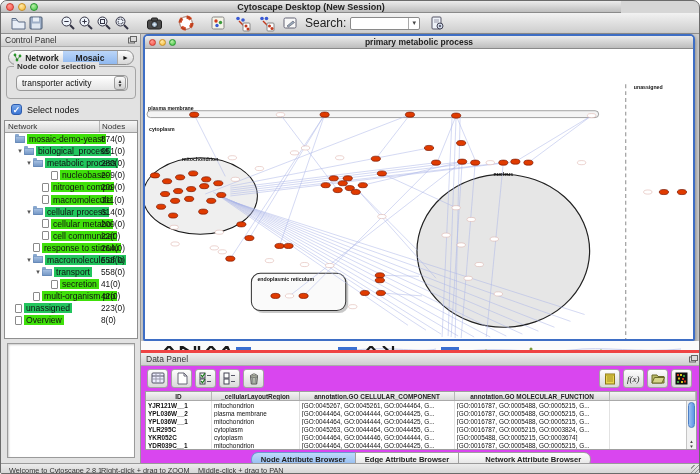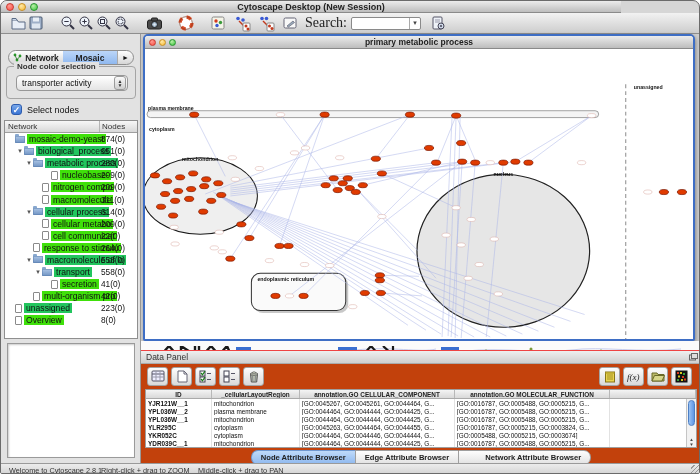--- a/index.html
+++ b/index.html
@@ -16,21 +16,21 @@
   .l-yel{background:radial-gradient(circle at 35% 30%,#ffe9a8,#f7b932);border:0.5px solid #c98f24;}
   .l-grn{background:radial-gradient(circle at 35% 30%,#b9f0a8,#37c43a);border:0.5px solid #2a9431;}
   .titletext{position:absolute;left:0;right:0;top:1px;text-align:center;font-size:9px;font-weight:bold;color:#222;}
 
   
   .toolbar{position:absolute;left:0;top:12px;width:700px;height:21px;
     background:linear-gradient(#f2f2f2,#cdcdcd);border-bottom:1px solid #8e8e8e;
     display:flex;align-items:center;}
   .tbtn{width:18px;height:18px;display:flex;align-items:center;justify-content:center;flex:none;}
   .gap8{width:8px;flex:none}.gap14{width:14px;flex:none}.gap6{width:6px;flex:none}
-  .searchlbl{font-size:14px;color:#222;margin:0 4px 0 6px;font-family:Liberation Serif, serif;}
+  .searchlbl{font-size:12px;color:#222;margin:0 4px 0 6px;}
   .searchbox{width:70px;height:13px;border:1px solid #8a8a8a;background:#fff;border-radius:2px;display:flex;align-items:center;}
   .searchbox input{border:0;outline:0;flex:1;min-width:0;height:11px;font-size:8px;padding:0 2px;background:transparent;}
   .searchdrop{width:11px;height:100%;border-left:1px solid #aaa;font-size:7px;color:#444;display:flex;align-items:center;justify-content:center;}
 
   
   .cpanel{position:absolute;left:0;top:33px;width:140px;height:429px;background:#e2e2e2;border-right:1px solid #9a9a9a;}
   .cp-head{position:absolute;left:0;top:0;width:100%;height:13px;background:linear-gradient(#efefef,#cfcfcf);
     border-bottom:1px solid #aaa;font-size:8.5px;color:#333;padding:1px 4px;}
   .floatico{position:absolute;right:3px;top:2px;width:9px;height:8px;}
   .cp-tabs{position:absolute;left:7px;top:16px;width:126px;height:15px;border:1px solid #8f8f8f;border-radius:9px;
@@ -76,21 +76,21 @@
   .netwin{position:absolute;left:2px;top:0;width:552px;height:307px;border:2px solid #3e6ec5;border-radius:5px 5px 2px 2px;
     background:#fff;box-shadow:1px 2px 4px rgba(0,0,0,.35);}
   .nw-title{height:13px;background:linear-gradient(#ececec,#bdbdbd);border-bottom:1px solid #8a8a8a;position:relative;border-radius:3px 3px 0 0;}
   .nw-lights{position:absolute;left:4px;top:3px;display:flex;gap:3px;}
   .nw-lights .light{width:7px;height:7px;}
   .nw-titletext{position:absolute;left:0;right:0;top:1px;text-align:center;font-size:8.5px;font-weight:bold;color:#222;}
   .nw-canvas{position:absolute;left:0;top:13px;right:0;bottom:0;background:#fff;overflow:hidden;}
   .nw-canvas svg{display:block;width:100%;height:100%;}
 
   
-  .dpanel{position:absolute;left:0;top:316px;width:560px;height:113px;background:#c2410c;border-top:1px solid #ef4444;}
+  .dpanel{position:absolute;left:0;top:316px;width:560px;height:113px;background:#d946ef;border-top:3px solid #ef4444;}
   .dp-head{position:absolute;left:0;top:0;width:100%;height:13px;background:linear-gradient(#efefef,#cfcfcf);
     border-bottom:1px solid #aaa;font-size:8.5px;color:#333;padding:1px 5px;}
   .dp-tools{position:absolute;left:0;top:13px;width:100%;height:24px;display:flex;align-items:center;padding:0 6px;justify-content:center;}
   .dbtn{width:21px;height:19px;border:1px solid #a3a3a3;border-radius:3px;background:linear-gradient(#fdfdfd,#d9d9d9);
     display:flex;align-items:center;justify-content:center;margin-right:3px;flex:none;}
   .dsp{flex:1;}
   .dtable{position:absolute;left:4px;top:38px;width:552px;height:59px;background:#fff;border:1px solid #9f9f9f;overflow:hidden;}
   .dthead{height:9px;display:flex;background:linear-gradient(#f4f4f4,#d9d9d9);border-bottom:1px solid #aaa;
     font-size:6.4px;font-weight:bold;color:#222;}
   .dthead div{border-right:1px solid #b8b8b8;text-align:center;overflow:hidden;white-space:nowrap;padding-top:1px;}
@@ -240,20 +240,27 @@
           <rect x="3" y="2" width="9" height="12" rx="1" fill="#eef2f8" stroke="#556"></rect>
           <line x1="5" y1="5" x2="10" y2="5" stroke="#99a"></line>
           <line x1="5" y1="7" x2="10" y2="7" stroke="#99a"></line>
           <circle cx="11" cy="11" r="3" fill="#cfd8e8" stroke="#445"></circle>
           <circle cx="11" cy="11" r="1" fill="#445"></circle>
         </svg>
       </span>
   </div>
 
   <div class="cpanel">
+    <div class="cp-head">
+      <span>Control Panel</span>
+      <svg class="floatico" viewBox="0 0 9 8">
+          <rect x="0.5" y="2" width="6" height="5" fill="none" stroke="#666"></rect>
+          <rect x="2.5" y="0.5" width="6" height="5" fill="#ddd" stroke="#666"></rect>
+        </svg>
+    </div>
     <div class="cp-tabs">
       <div class="cp-tab">
         <svg width="9" height="9" viewBox="0 0 9 9">
             <circle cx="2" cy="2" r="1.4" fill="#2a9a2a"></circle>
             <circle cx="7" cy="3" r="1.4" fill="#2a9a2a"></circle>
             <circle cx="4" cy="7" r="1.4" fill="#2a9a2a"></circle>
             <path d="M2 2 L4 7 L7 3" fill="none" stroke="#2a7a2a" stroke-width="0.8"></path>
           </svg>
         <span>Network</span>
       </div>

